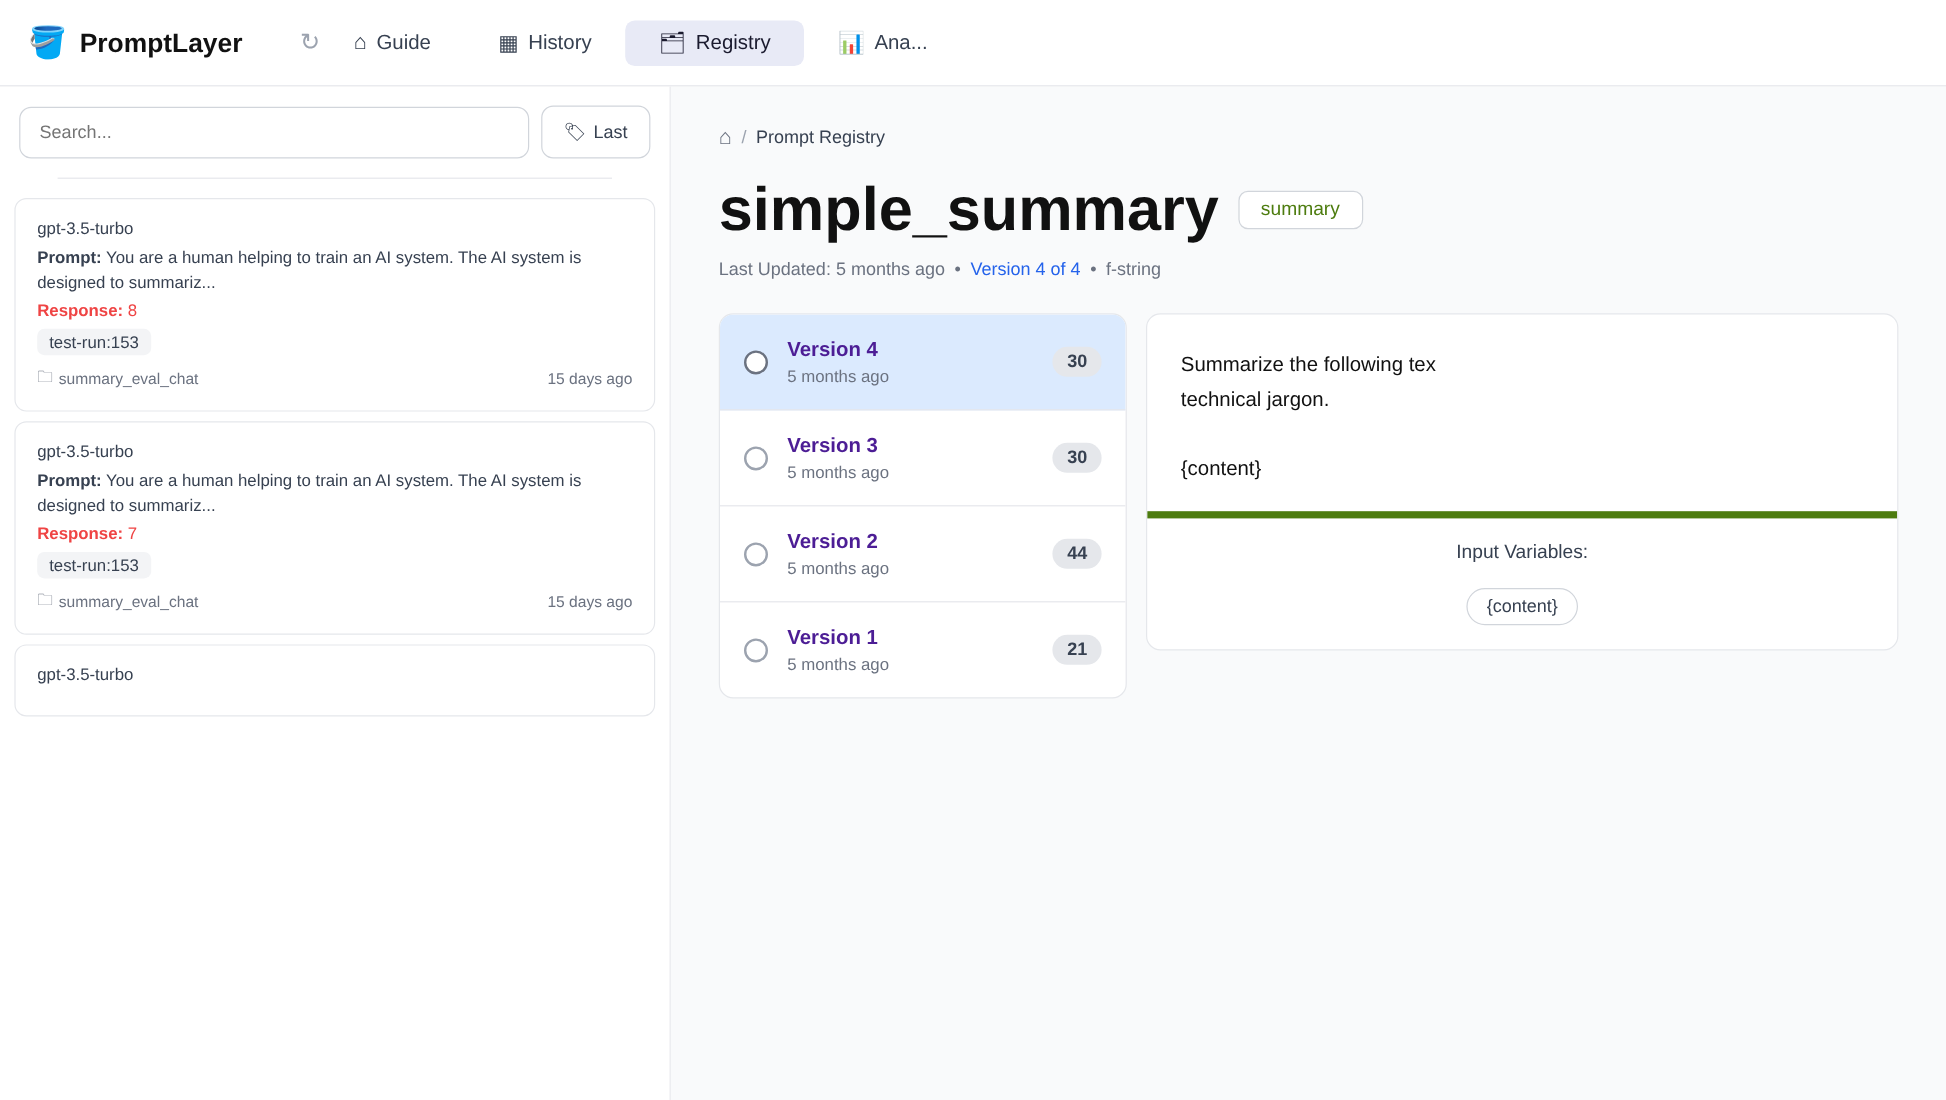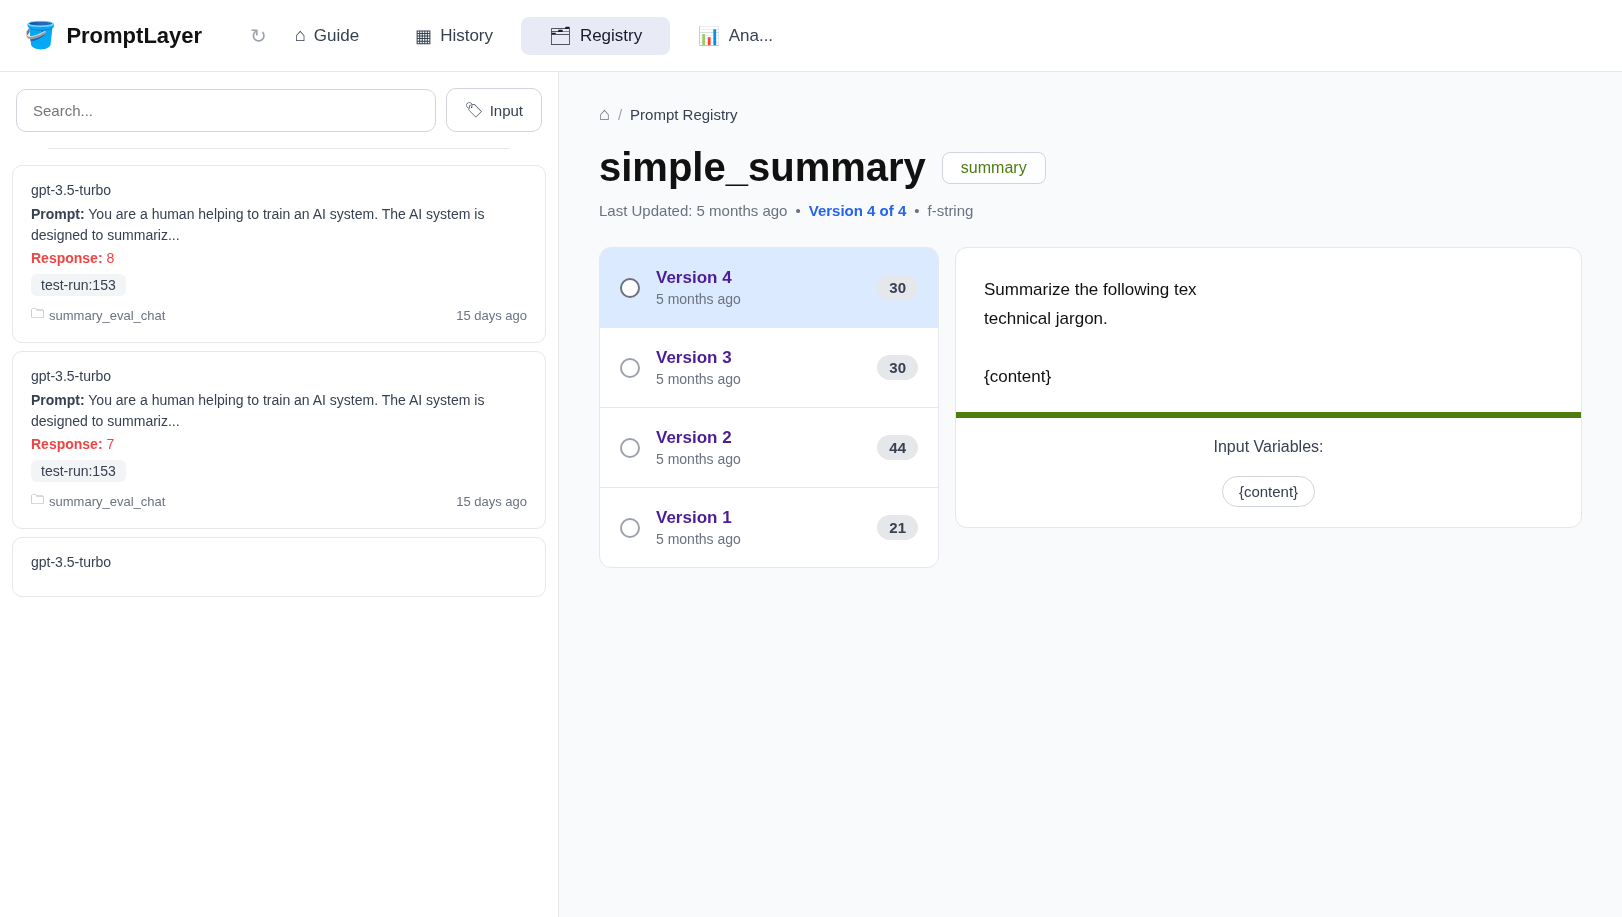--- a/index.html
+++ b/index.html
@@ -184,21 +184,21 @@
     .breadcrumb-home { font-size: 18px; cursor: pointer; }
     .breadcrumb-sep { color: #9ca3af; }
     .breadcrumb-current { color: #374151; }
     .page-title-row {
       display: flex;
       align-items: center;
       gap: 16px;
       margin-bottom: 12px;
     }
     .page-title {
-      font-size: 40px;
+      font-size: 51px;
       font-weight: 800;
       color: #111;
     }
     .page-tag-badge {
       border: 1.5px solid #d1d5db;
       border-radius: 8px;
       padding: 6px 18px;
       font-size: 16px;
       color: #4d7c0f;
       background: #fff;
@@ -207,21 +207,21 @@
       font-size: 15px;
       color: #6b7280;
       margin-bottom: 28px;
       display: flex;
       align-items: center;
       gap: 8px;
     }
     .page-meta-dot { color: #6b7280; }
     .page-meta-version-link {
       color: #2563eb;
-      font-weight: 700;
+      font-weight: 400;
       cursor: pointer;
     }
     .page-meta-sep { color: #6b7280; }
 
     
     .versions-panel-layout {
       display: flex;
       gap: 16px;
       align-items: flex-start;
     }
@@ -343,21 +343,21 @@
 
 <div class="main-layout">
 
   <aside class="sidebar">
     <div class="sidebar-search-bar">
       <div class="search-input-wrapper">
         <input class="search-input" type="text" placeholder="Search..." style="">
       </div>
       <button class="tags-btn">
         <span>🏷</span>
-        <span>Input</span>
+        <span>Last</span>
       </button>
     </div>
     <div class="sidebar-divider"></div>
     <div class="sidebar-list">
 
       <div class="sidebar-item">
         <div class="sidebar-item-model">gpt-3.5-turbo</div>
         <div class="sidebar-item-prompt">
           <strong>Prompt:</strong>
           <span>You are a human helping to train an AI system. The AI system is designed to summariz...</span>

